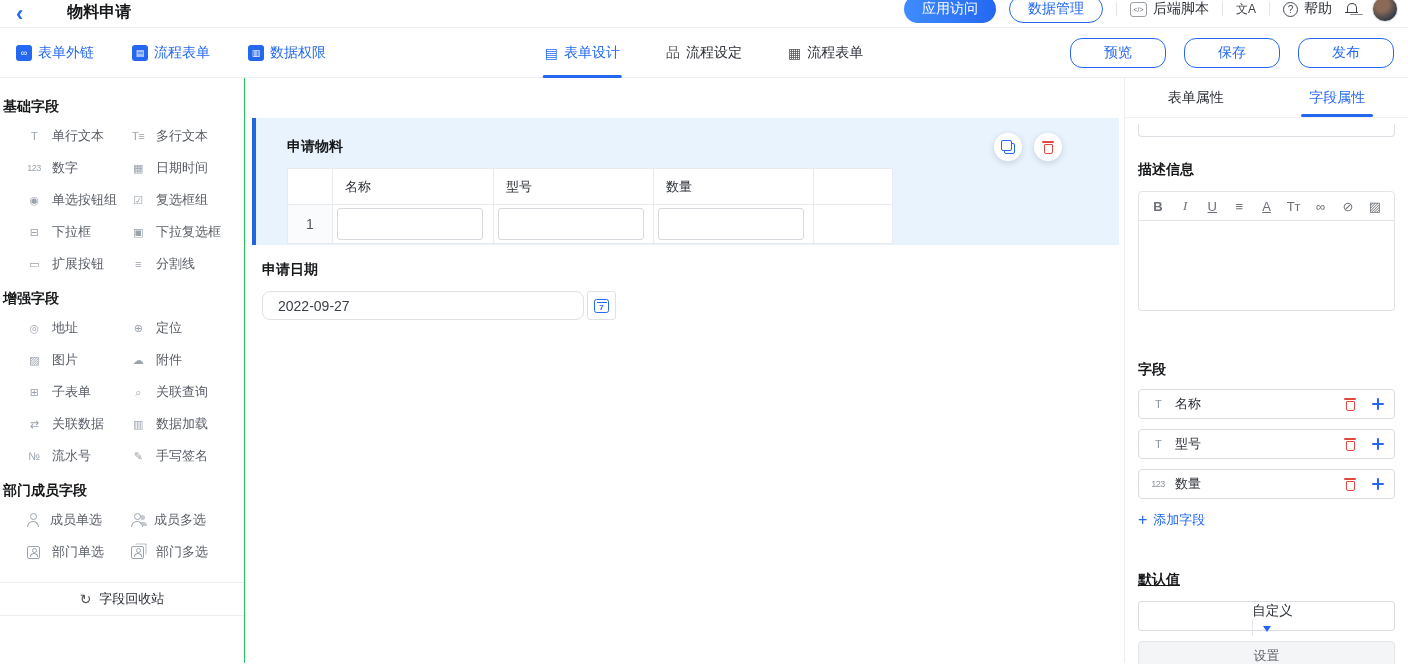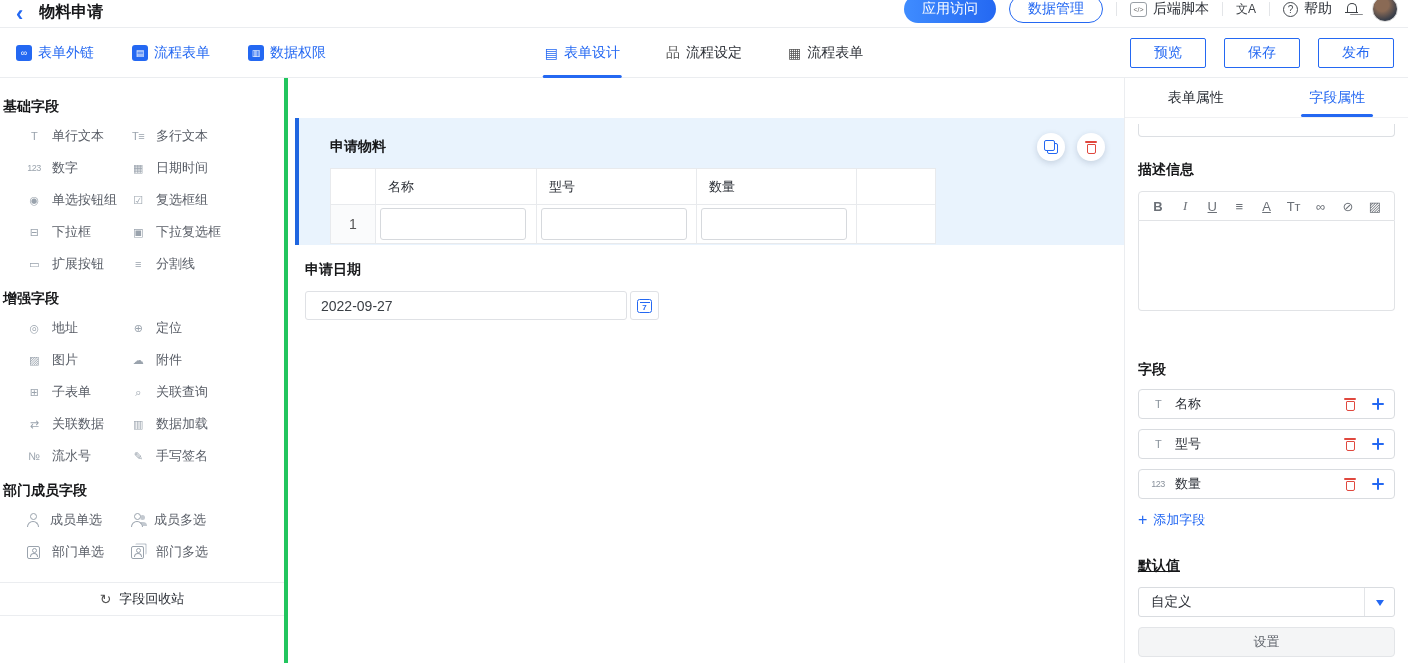--- a/index.html
+++ b/index.html
@@ -3,21 +3,21 @@
 <meta charset="utf-8">
 <style>
   * { margin:0; padding:0; box-sizing:border-box; }
   html,body { width:1408px; height:664px; overflow:hidden; background:#fff;
     font-family:"Liberation Sans","DejaVu Sans",sans-serif; color:#333; }
 
   
   .topbar { height:28px; border-bottom:1px solid #ebedf0; position:relative; overflow:hidden; background:#fff; }
   .tb-left { position:absolute; left:16px; top:0; height:28px; display:flex; align-items:center; gap:16px; }
   .back-glyph { color:#2468f2; font-size:22px; line-height:20px; font-weight:bold; cursor:pointer; }
-  .doc-title { font-size:16px; font-weight:bold; color:#17181a; border-bottom:1px dashed #c5c8cc; padding:2px 6px 4px 0; }
+  .doc-title { font-size:16px; font-weight:bold; color:#17181a; border-bottom:1px dashed #c5c8cc; padding:2px 6px 4px 0;margin-left:28px; }
   .tb-right { position:absolute; right:10px; top:-11px; height:40px; display:flex; align-items:center; gap:13px; }
   .pill { height:28px; padding:0 18px; border-radius:14px; font-size:14px; display:flex; align-items:center; cursor:pointer; }
   .pill-primary { background:linear-gradient(90deg,#3f8cff,#2468f2); color:#fff; }
   .pill-outline { background:#fff; border:1px solid #2468f2; color:#2468f2; }
   .tb-item { display:flex; align-items:center; gap:6px; font-size:14px; color:#2b2f36; cursor:pointer; }
   .divider-v { width:1px; height:14px; background:#e3e5e8; }
   .code-box { width:17px; height:15px; border:1px solid #9aa0a6; border-radius:3px; font-size:7px; color:#666;
     display:flex; align-items:center; justify-content:center; }
   .lang-glyph { font-size:12px; color:#3e4247; }
   .icon-help { width:15px; height:15px; border:1.3px solid #454a50; border-radius:50%; position:relative; }
@@ -36,28 +36,28 @@
   .tl-link { display:flex; align-items:center; gap:6px; color:#2468f2; font-size:14px; cursor:pointer; }
   .sq-icon { width:16px; height:16px; border-radius:3px; background:#2468f2; color:#fff; font-size:9px;
     display:flex; align-items:center; justify-content:center; }
   .tl-tabs { position:absolute; left:50%; transform:translateX(-50%); top:0; height:50px; display:flex; gap:46px; }
   .dtab { height:50px; display:flex; align-items:center; gap:6px; font-size:14px; color:#2b2f36; position:relative; cursor:pointer; }
   .dtab .tglyph { font-size:14px; color:#555; }
   .dtab.active { color:#2468f2; }
   .dtab.active .tglyph { color:#2468f2; }
   .dtab.active::after { content:""; position:absolute; left:-2px; right:-2px; bottom:0; height:3px; background:#2468f2; border-radius:2px; }
   .tl-actions { margin-left:auto; margin-right:14px; display:flex; gap:18px; }
-  .btn-outline { width:76px; height:30px; background:#fff; border:1px solid #2468f2; border-radius:2px;
+  .btn-outline { width:96px; height:30px; background:#fff; border:1px solid #2468f2; border-radius:12px;
     color:#2468f2; font-size:14px; display:flex; align-items:center; justify-content:center; cursor:pointer; }
 
   
   .main { display:flex; height:585px; }
 
   
-  .sidebar { width:288px; flex-shrink:0; border-right:4px solid #22c55e; padding-top:10px; font-size:13px; }
+  .sidebar { width:245px; flex-shrink:0; border-right:1px solid #22c55e; padding-top:10px; font-size:13px; }
   .sec-title { font-size:14px; font-weight:bold; color:#17181a; padding:10px 0 4px 3px; }
   .sec-grid { display:grid; grid-template-columns:104px 104px; padding-left:24px; }
   .fitem { height:32px; display:flex; align-items:center; gap:8px; color:#585d66; cursor:pointer; }
   .fglyph { width:20px; text-align:center; color:#9aa3ad; font-size:11px; flex-shrink:0; letter-spacing:-0.5px; }
   .recycle-row { margin-top:14px; border-top:1px solid #ebedf0; border-bottom:1px solid #ebedf0; height:34px;
     display:flex; align-items:center; justify-content:center; gap:8px; color:#2b2f36; cursor:pointer; }
   .recycle-glyph { color:#555; font-size:14px; }
 
   .icon-person,.icon-people { position:relative; width:18px; height:14px; flex-shrink:0; }
   .icon-person::before,.icon-people::before { content:""; position:absolute; top:0; left:6px; width:5px; height:5px;
@@ -106,21 +106,21 @@
   .sub-table th { height:36px; text-align:left; padding-left:12px; font-size:13px; color:#2b2f36; background:#fff; }
   .sub-table td { height:38px; }
   .col-idx { width:45px; } .col-a { width:161px; } .col-b { width:160px; } .col-c { width:160px; } .col-end { width:79px; }
   .td-idx { text-align:center; color:#555; font-size:14px; background:#fafbfc; }
   .td-input { padding:3px 8px 3px 4px; }
   .cell-input { width:146px; height:32px; border:1px solid #d6d9dd; border-radius:3px; outline:none; padding:0 8px;
     font-size:13px; font-family:inherit; }
 
   .date-group { margin:16px 0 0 17px; }
   .date-row { margin-top:12px; display:flex; align-items:center; }
-  .date-input { width:322px; height:29px; border:1px solid #dfe1e5; border-radius:3px; padding-left:15px; font-size:14px;
+  .date-input { width:322px; height:29px; border:1px solid #dfe1e5; border-radius:8px; padding-left:15px; font-size:14px;
     color:#3a3f45; outline:none; font-family:inherit; background:#fff; }
   .cal-btn { width:29px; height:29px; border:1px solid #dfe1e5; border-radius:3px; background:#fff; margin-left:3px;
     display:flex; align-items:center; justify-content:center; cursor:pointer; }
   .icon-cal { width:15px; height:14px; border:1.3px solid #2468f2; border-radius:2.5px; position:relative; }
   .icon-cal::before { content:""; position:absolute; top:2.4px; left:1.5px; right:1.5px; height:1.2px; background:#2468f2; }
   .icon-cal::after { content:"7"; position:absolute; left:0; right:0; top:3.5px; text-align:center; font-size:8px;
     font-weight:bold; color:#2468f2; line-height:9px; }
 
   
   .panel { width:283px; flex-shrink:0; padding:0 13px; background:#fff; }
@@ -141,22 +141,22 @@
   .fld-label { margin-top:50px; }
   .frow { margin-top:10px; height:30px; border:1px solid #d9dce0; border-radius:4px; display:flex; align-items:center;
     padding:0 10px; gap:8px; }
   .frow .fglyph { width:18px; font-size:11px; color:#8a929c; }
   .frow .flabel { flex:1; font-size:13px; color:#2b2f36; }
   .icon-move { width:12px; height:12px; position:relative; display:inline-block; margin-left:8px; cursor:grab; }
   .icon-move::before { content:""; position:absolute; top:5px; left:0; width:12px; height:2px; background:#2468f2; border-radius:1px; }
   .icon-move::after { content:""; position:absolute; left:5px; top:0; width:2px; height:12px; background:#2468f2; border-radius:1px; }
   .add-field { margin-top:12px; display:flex; align-items:center; gap:6px; color:#2468f2; font-size:13px; cursor:pointer; }
   .plus-glyph { font-size:16px; line-height:14px; }
-  .default-label { margin-top:28px;text-decoration:underline; }
-  .dselect { margin-top:12px; height:30px; border:1px solid #d9dce0; border-radius:3px; display:flex; align-items:center; cursor:pointer; }
+  .default-label { margin-top:42px;text-decoration:underline; }
+  .dselect { margin-top:12px; height:30px; border:1px solid #d9dce0; border-radius:3px; display:flex; align-items:center; cursor:pointer;flex-direction:column; }
   .dselect-text { flex:1; padding-left:12px; font-size:13.5px; color:#2b2f36; }
   .caret-box { width:30px; height:100%; border-left:1px solid #e3e5e8; display:flex; align-items:center; justify-content:center; }
   .caret-down { width:0; height:0; border:4.5px solid transparent; border-top:6px solid #2468f2; margin-top:6px; }
   .settings-btn { margin-top:10px; height:30px; background:#f4f5f6; border:1px solid #e3e5e8; border-radius:4px;
     display:flex; align-items:center; justify-content:center; color:#60656c; font-size:13px; cursor:pointer;font-family:Liberation Serif, serif; }
 </style>
 </head>
 <body>
 
 <div class="topbar">

